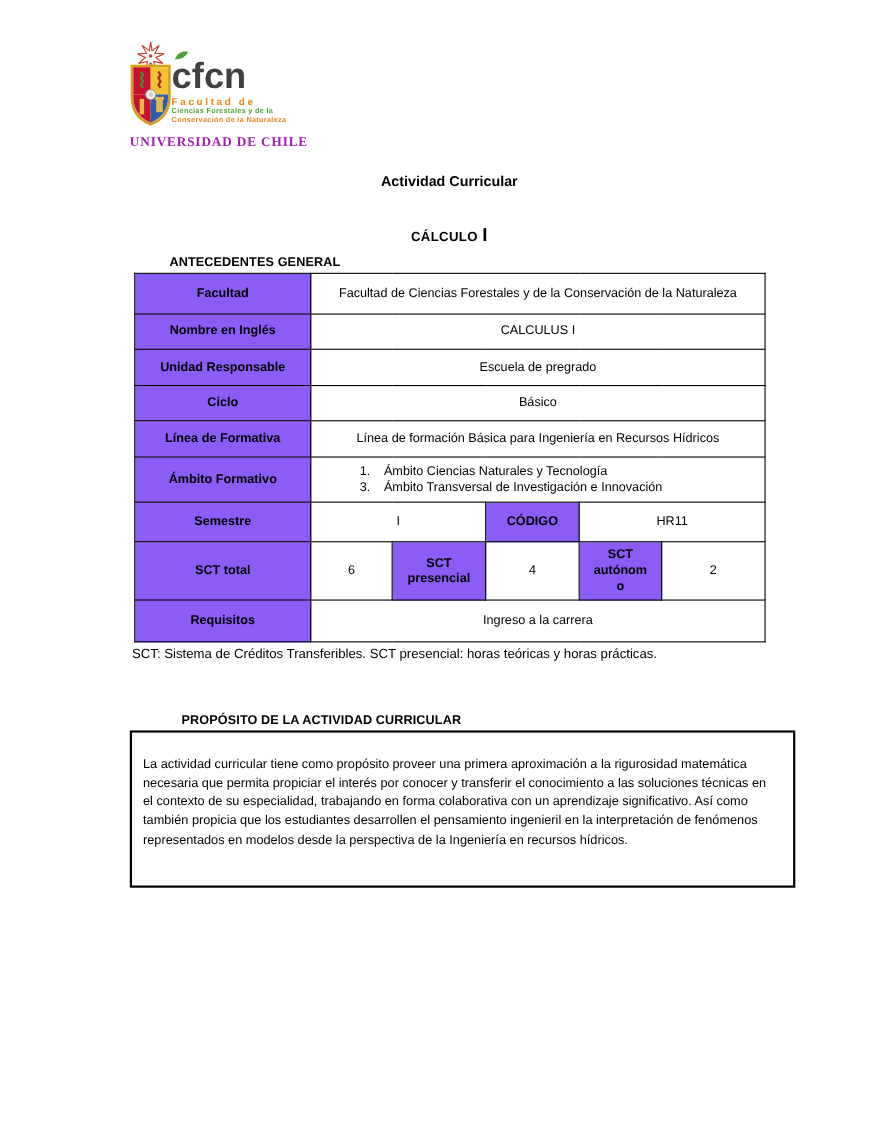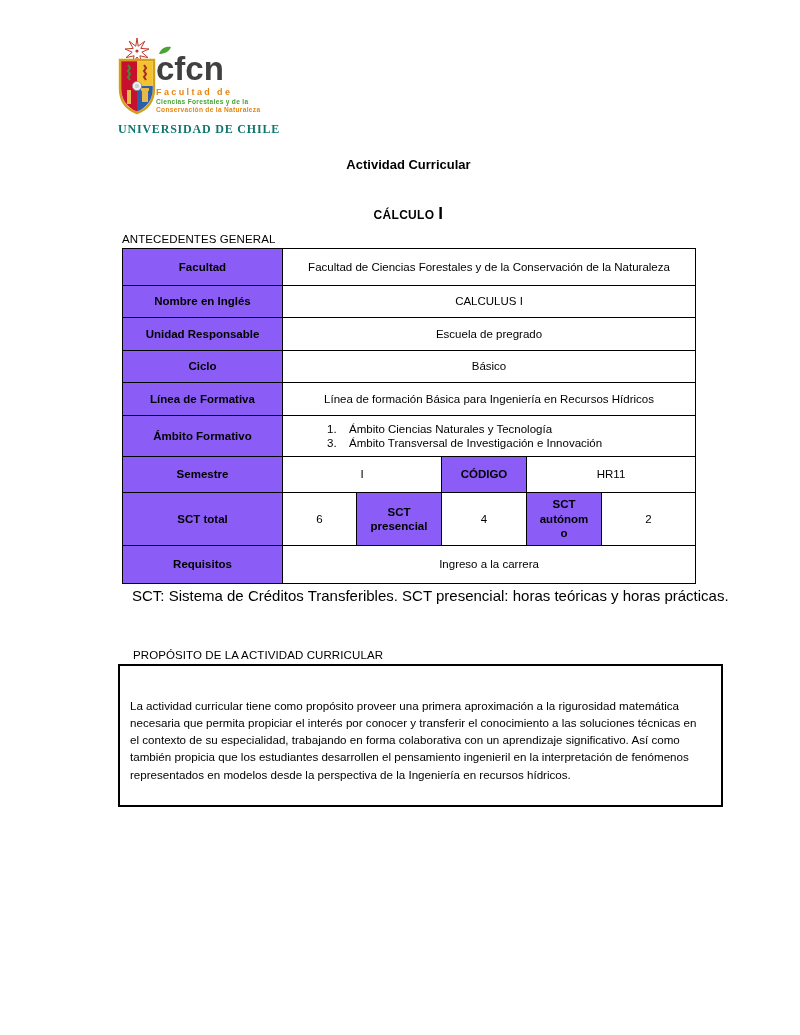--- a/index.html
+++ b/index.html
@@ -33,33 +33,33 @@
     margin-top: 1px; font-size: 6.6px; font-weight: 700; color: #46a535;
     letter-spacing: 0.3px; white-space: nowrap;
   }
   .cfcn-line3 {
     margin-top: 1px; font-size: 6.6px; font-weight: 700; color: #e98511;
     letter-spacing: 0.3px; white-space: nowrap;
   }
   .university-name {
     position: absolute; left: 0; top: 84px;
     font-family: "Liberation Serif", serif;
-    font-size: 12px; font-weight: 600; color: #0f766e;
+    font-size: 12px; font-weight: 600; color: #a21caf;
     letter-spacing: 0.8px; white-space: nowrap;
   }
 
   
   .title-wrap { position: absolute; left: 122px; top: 157px; width: 573px; text-align: center; }
   .doc-title { font-size: 13px; font-weight: 700; }
   .doc-subtitle { margin-top: 32px; font-size: 12px; font-weight: 700; letter-spacing: 0.3px; }
   .doc-subtitle .numeral { font-size: 17px; margin-left: 4px; }
 
   
   .section-heading {
-    position: absolute; font-size: 11.5px; font-weight: 400; letter-spacing: 0.1px;
+    position: absolute; font-size: 11.5px; font-weight: 700; letter-spacing: 0.1px; margin-left: 32px;
   }
   .heading-antecedentes { left: 122px; top: 233px; }
   .antecedentes-table {
     position: absolute; left: 122px; top: 248px;
     border-collapse: collapse; table-layout: fixed; width: 573px;
   }
   .antecedentes-table col.c-label { width: 160px; }
   .antecedentes-table col.c1 { width: 74px; }
   .antecedentes-table col.c2 { width: 85px; }
   .antecedentes-table col.c3 { width: 85px; }
@@ -74,30 +74,30 @@
   }
   .antecedentes-table td.label-cell {
     background: #8b5cf6; font-weight: 700;
   }
   .antecedentes-table td.list-cell { text-align: left; padding-left: 44px; }
   .antecedentes-table .list-num { display: inline-block; width: 22px; }
   .cell-autonomo { overflow-wrap: break-word; padding-left: 11px !important; padding-right: 11px !important; }
 
   .table-footnote {
     position: absolute; left: 120px; top: 587px;
-    font-size: 15px; color: #000; margin-left: 12px;
+    font-size: 12px; color: #000;
   }
 
   
   .heading-proposito { left: 133px; top: 649px; }
   .proposito-box {
     position: absolute; left: 118px; top: 664px;
     width: 605px; height: 143px;
     border: 2px solid #000;
-    padding: 31px 14px 0 10px;
+    padding: 20px 14px 0 10px;
   }
   .proposito-text { font-size: 11.6px; line-height: 1.48; }
 </style>
 </head>
 <body>
 
 <div class="page">
 
   <div class="logo">
     <svg class="crest" width="44" height="86" viewBox="0 0 44 86" xmlns="http://www.w3.org/2000/svg">

